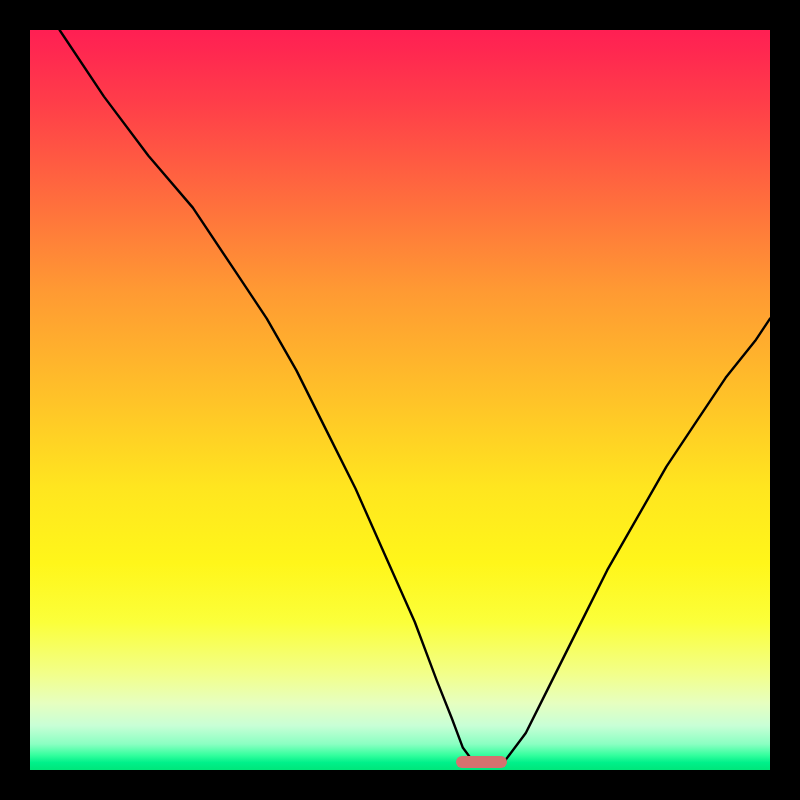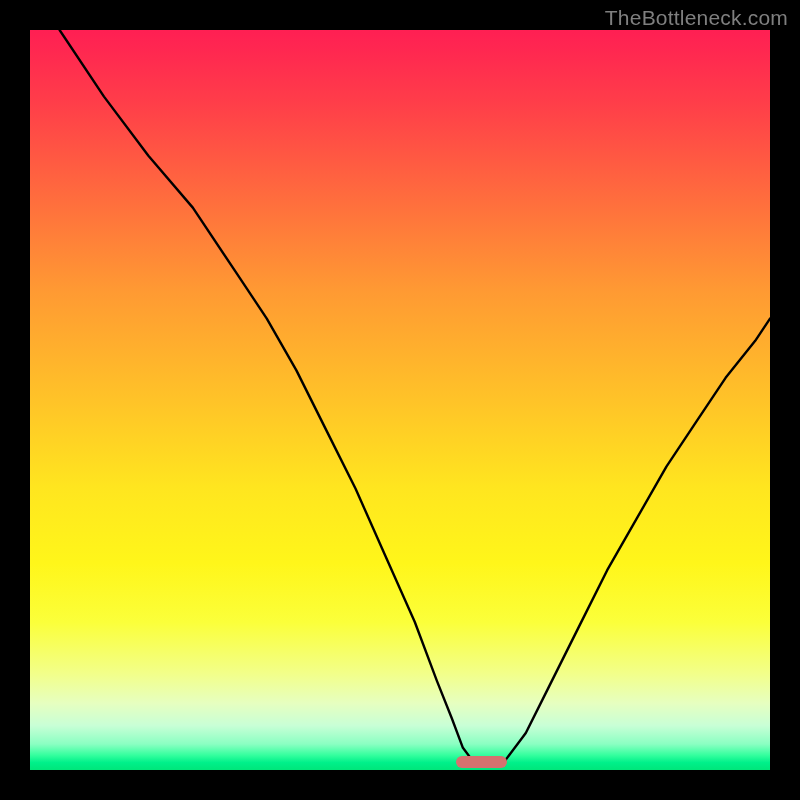--- a/index.html
+++ b/index.html
@@ -83,14 +83,13 @@
   <div class="plot">
     <div class="gradient"></div>
 
     <svg class="curve" viewBox="0 0 740 740" preserveAspectRatio="none">
       <path id="curve-path" d="M29.60 0.00 L74.00 66.60 L118.40 125.80 L162.80 177.60 L207.20 244.20 L236.80 288.60 L266.40 340.40 L296.00 399.60 L325.60 458.80 L355.20 525.40 L384.80 592.00 L407.00 651.20 L421.80 688.20 L432.90 717.80 L444.00 732.60 L455.10 736.30 L466.20 736.30 L473.60 732.60 L495.80 703.00 L518.00 658.60 L547.60 599.40 L577.20 540.20 L606.80 488.40 L636.40 436.60 L666.00 392.20 L695.60 347.80 L725.20 310.80 L740.00 288.60"></path>
     </svg>
 
     <div class="marker" id="optimum-marker" style="left: 425.5px; width: 51.8px; bottom: 2px; background: rgb(213, 114, 111);"></div>
   </div>
 
-  <div class="watermark">TheBottleneck.com</div>
 </div>
 
 </body></html>

